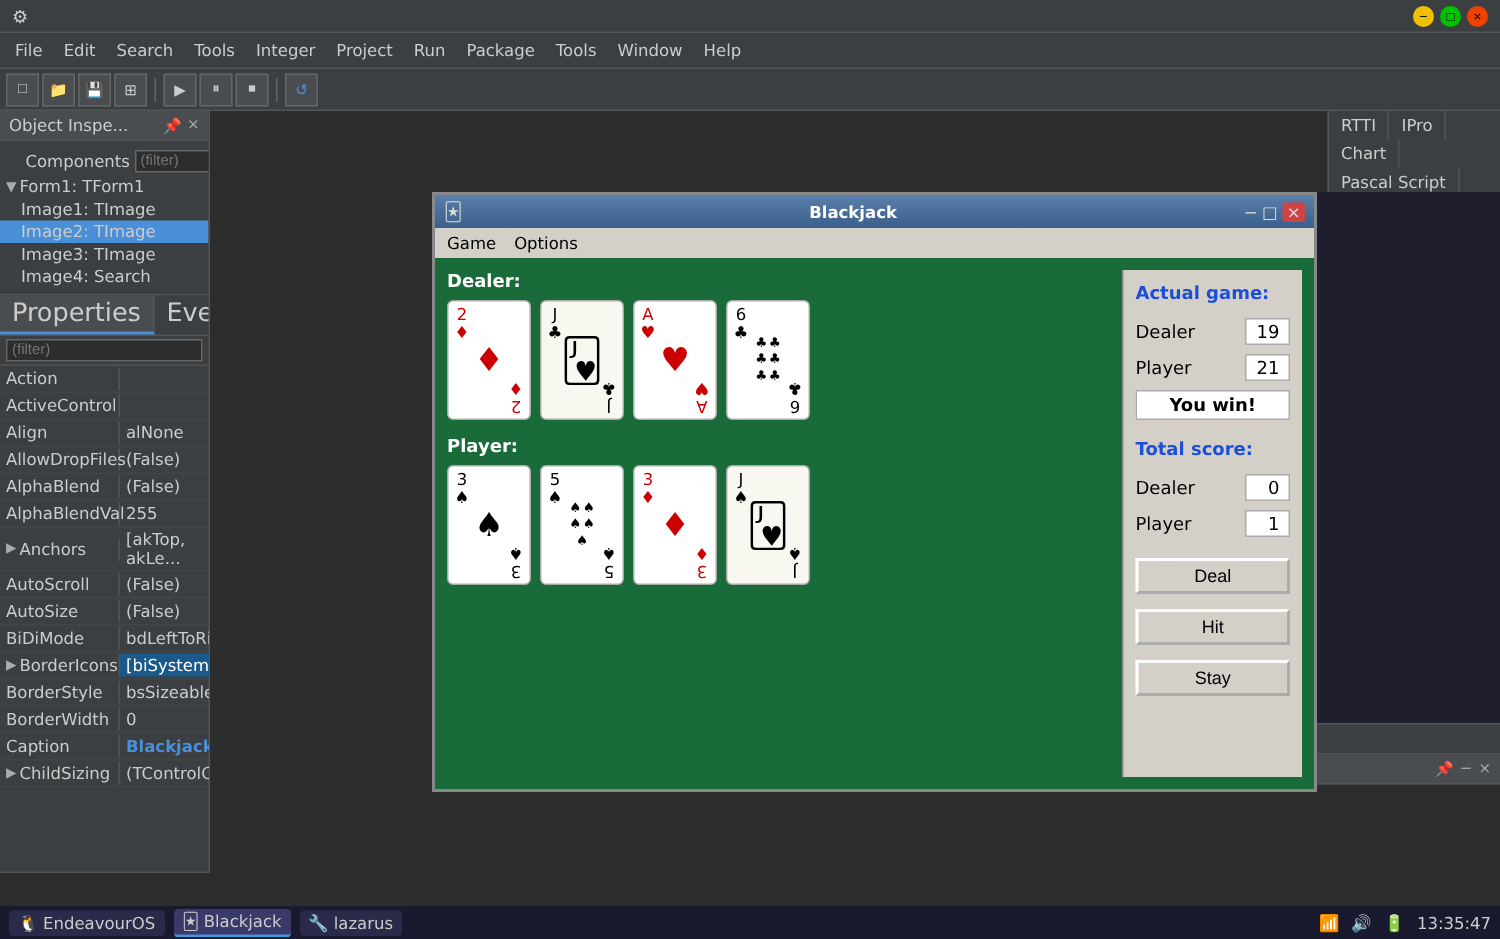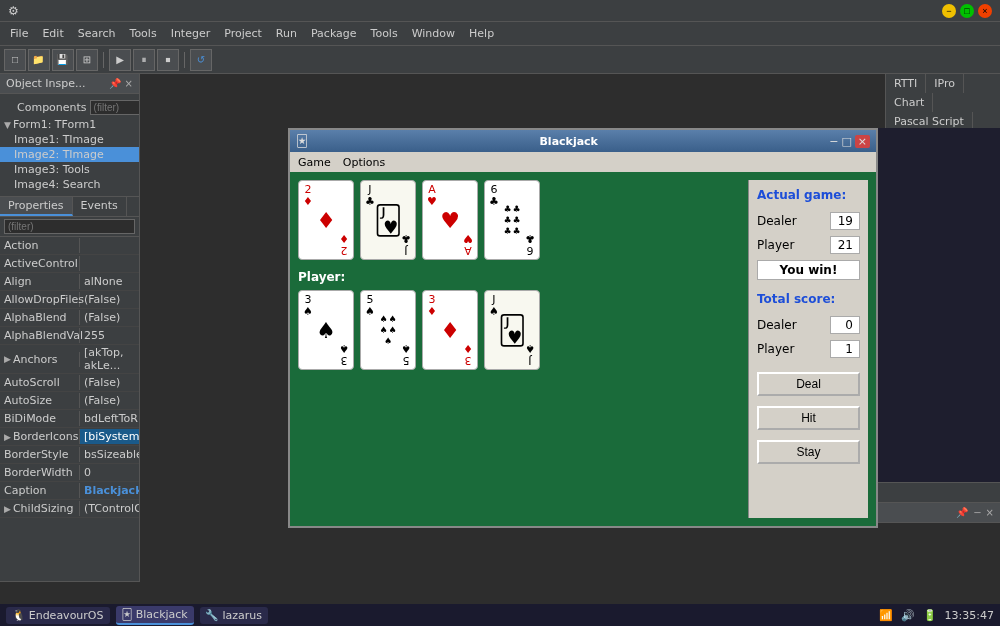--- a/index.html
+++ b/index.html
@@ -137,21 +137,21 @@
       border-bottom: 1px solid #555;
     }
     .prop-tabs {
       display: flex;
       background: #3c3f41;
       border-bottom: 1px solid #555;
     }
     .prop-tab {
       padding: 2px 8px;
       color: #ccc;
-      font-size: 11px;
+      font-size: 17px;
       cursor: pointer;
       border-right: 1px solid #555;
     }
     .prop-tab.active { background: #4a4d50; border-bottom: 2px solid #4a90d9; }
 
     .prop-filter {
       padding: 2px 4px;
       display: flex;
       align-items: center;
       border-bottom: 1px solid #555;
@@ -557,21 +557,21 @@
         <span class="tree-arrow">▼</span>
         <span>Form1: TForm1</span>
       </div>
       <div class="tree-item indent1">
         <span>Image1: TImage</span>
       </div>
       <div class="tree-item indent1 selected">
         <span>Image2: TImage</span>
       </div>
       <div class="tree-item indent1">
-        <span>Image3: Tools</span>
+        <span>Image3: TImage</span>
       </div>
       <div class="tree-item indent1">
         <span>Image4: Search</span>
       </div>
     </div>
 
     <div class="prop-tabs">
       <div class="prop-tab active">Properties</div>
       <div class="prop-tab">Events</div>
     </div>
@@ -708,20 +708,21 @@
 
       <div class="game-menu-bar">
         <span class="game-menu-item">Game</span>
         <span class="game-menu-item">Options</span>
       </div>
 
       <div class="game-content">
 
         <div class="game-table">
           <div class="dealer-section">
+            <div class="section-label">Dealer:</div>
             <div class="cards-row">
 
               <div class="card red">
                 <span class="top-left">2<br>♦</span>
                 <span class="center-suit">♦</span>
                 <span class="bottom-right">2<br>♦</span>
               </div>
 
               <div class="card black" style="background:#f8f8f0;">
                 <span class="top-left">J<br>♣</span>

